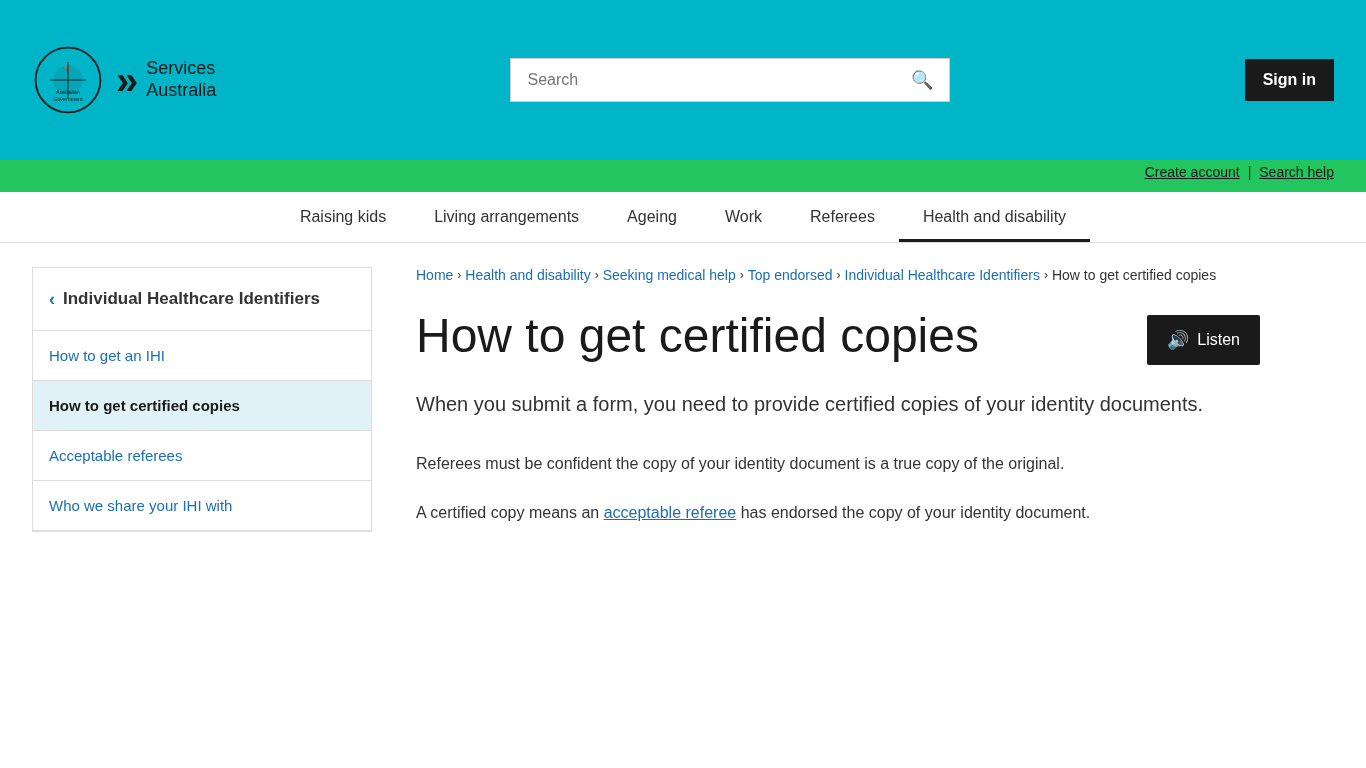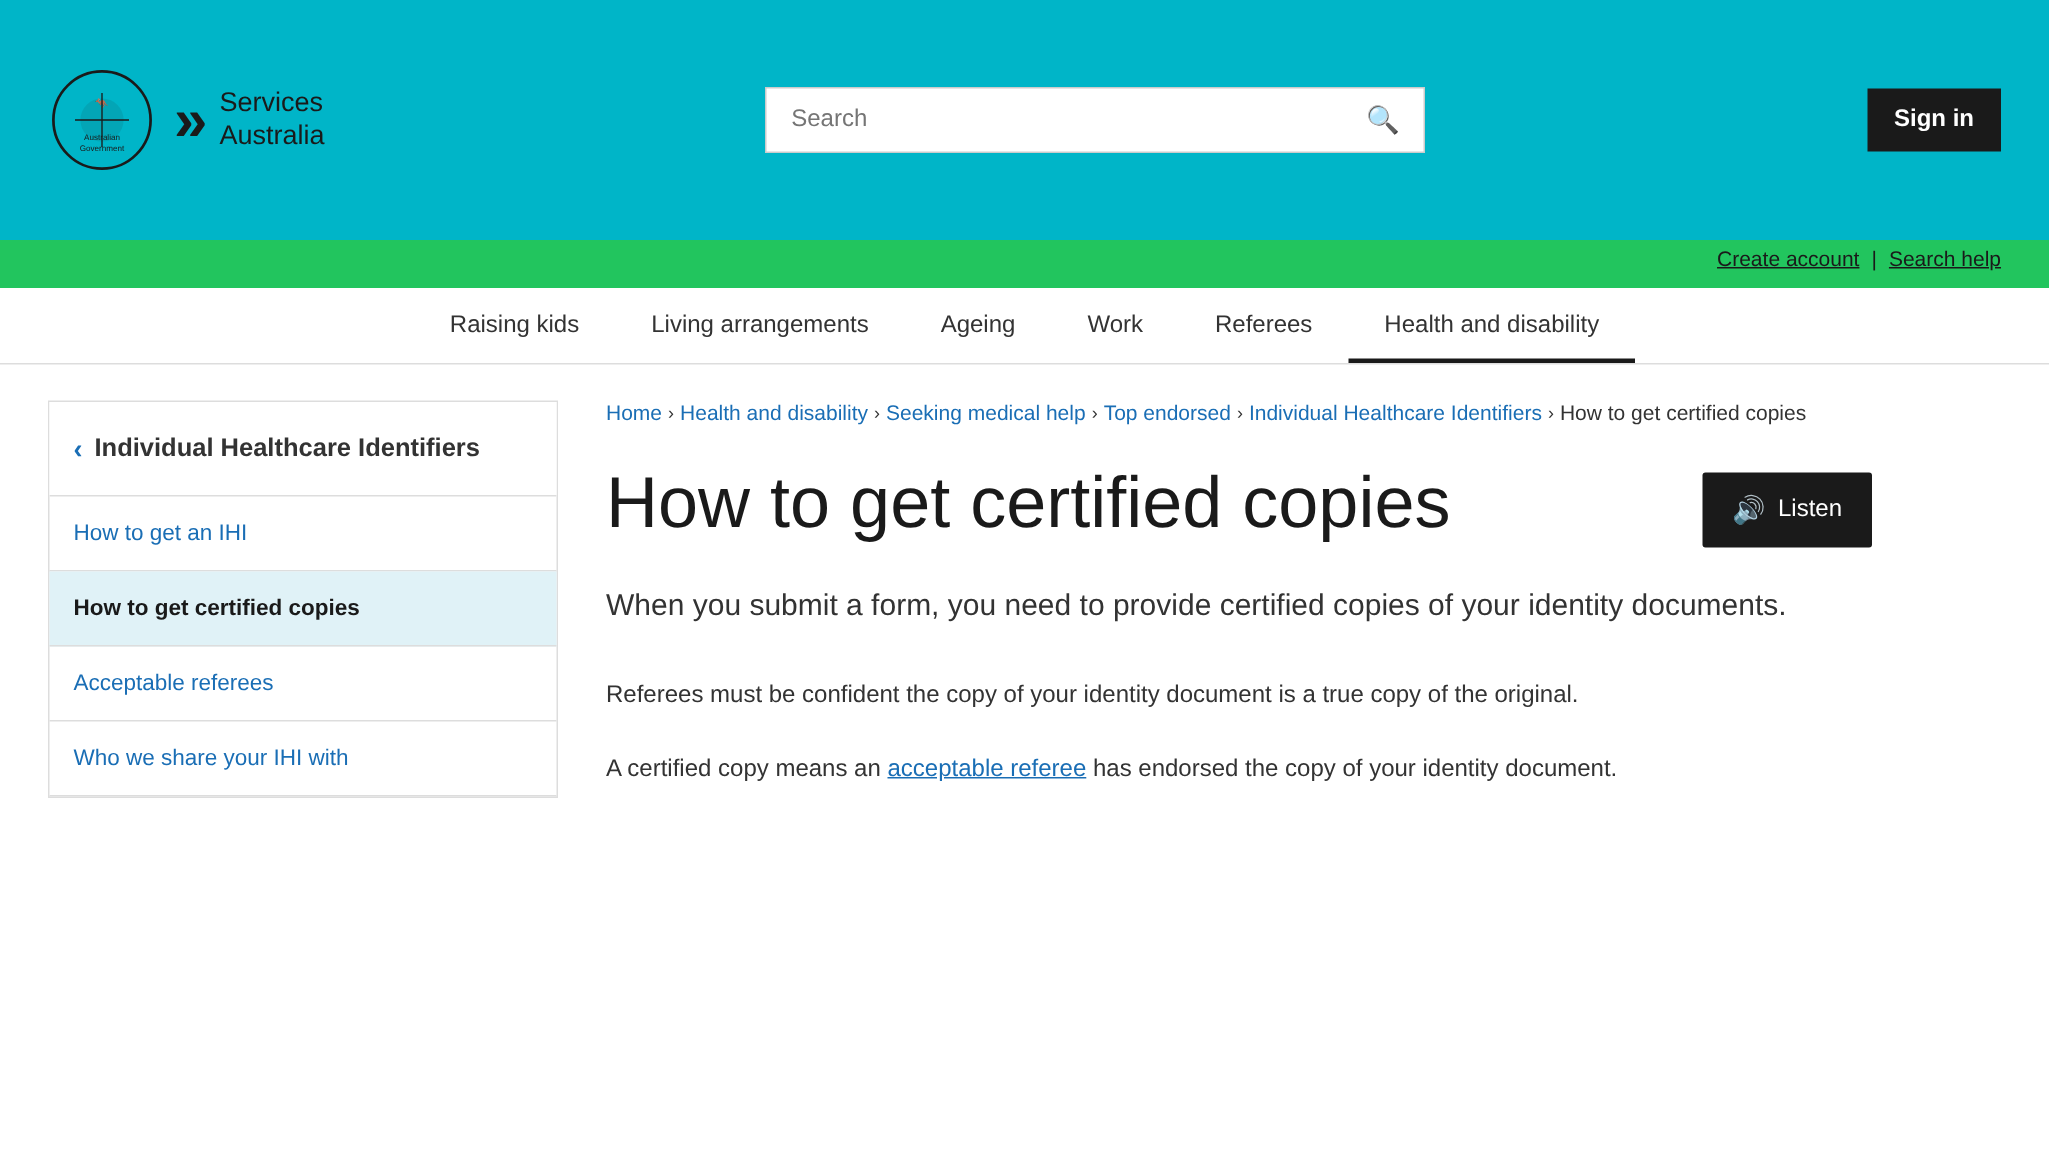--- a/index.html
+++ b/index.html
@@ -207,20 +207,21 @@
     .sidebar-items li.active a {
       color: #1a1a1a;
       font-weight: bold;
       text-decoration: none;
     }
 
     
     .main-content {
       flex: 1;
       max-width: 860px;
+      margin-left: 12px;
     }
 
     
     .breadcrumb {
       display: flex;
       align-items: center;
       flex-wrap: wrap;
       gap: 4px;
       font-size: 14px;
       margin-bottom: 24px;

